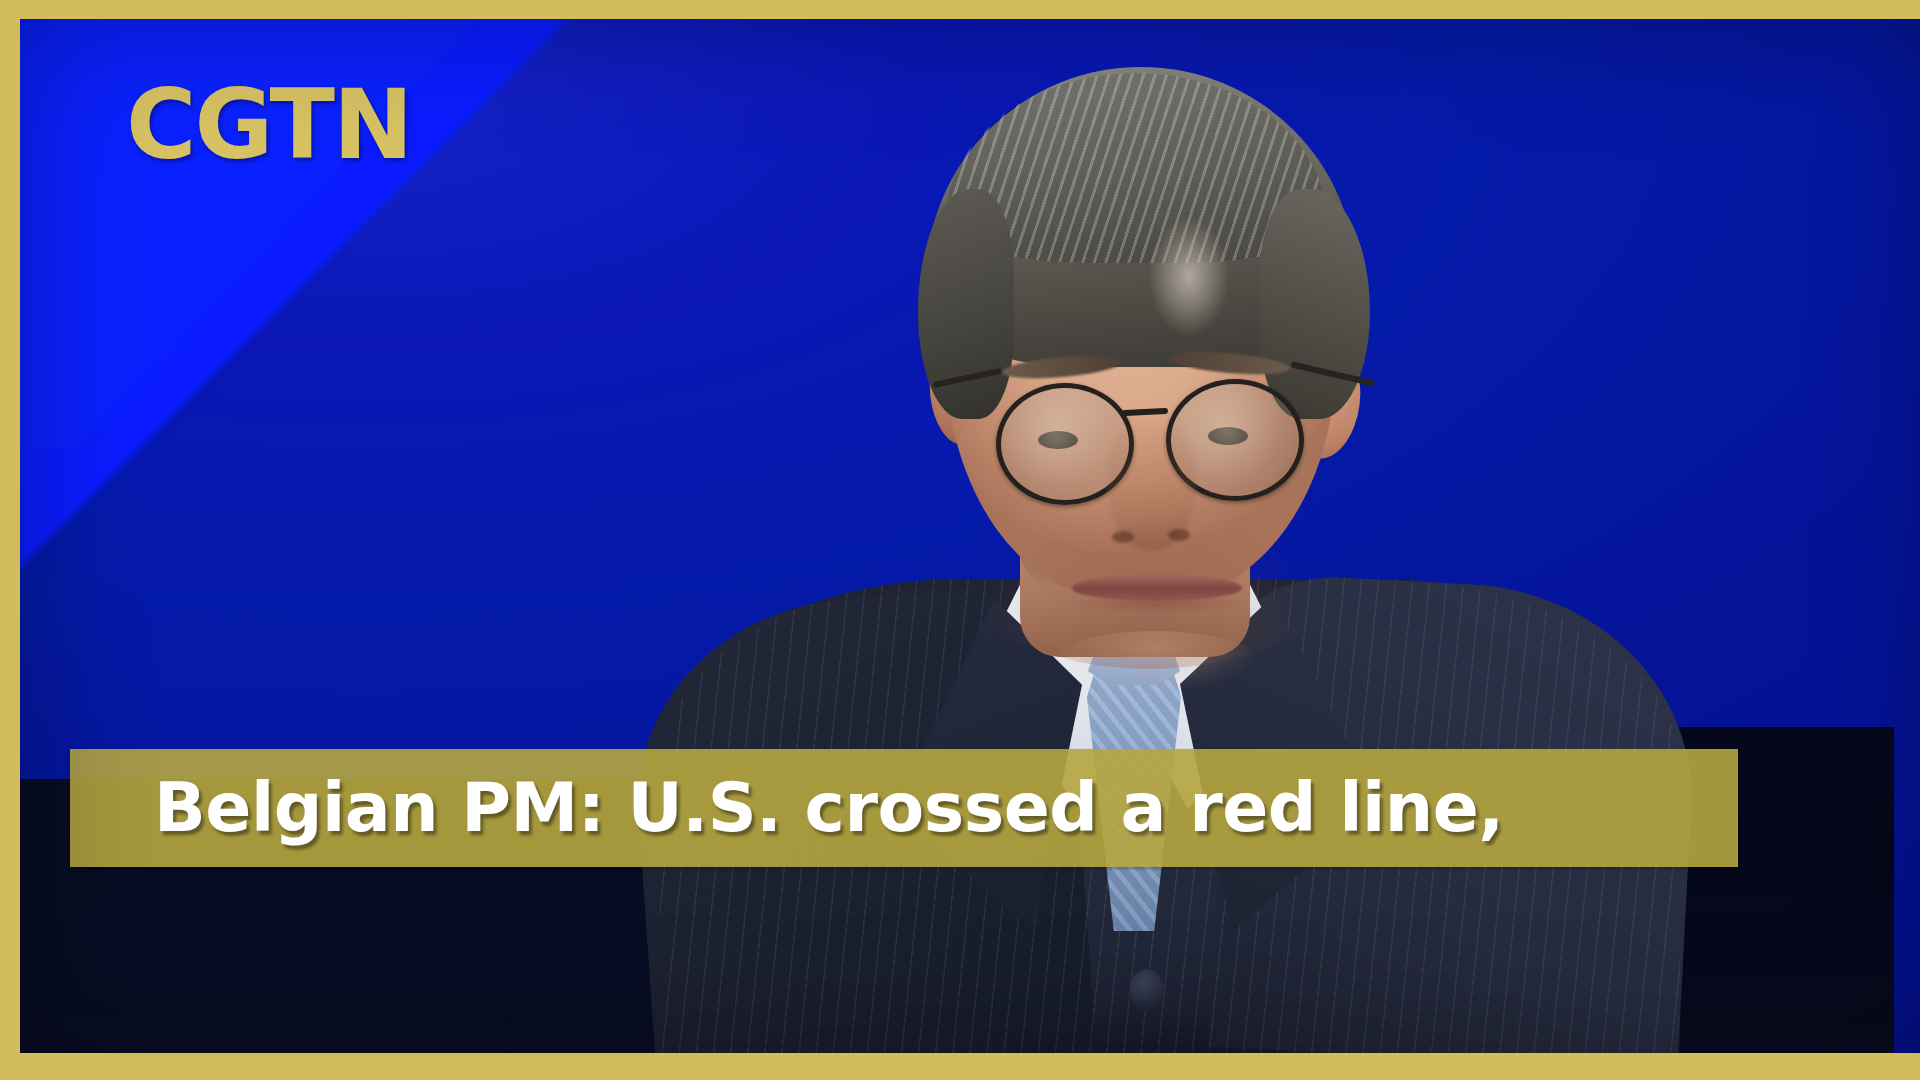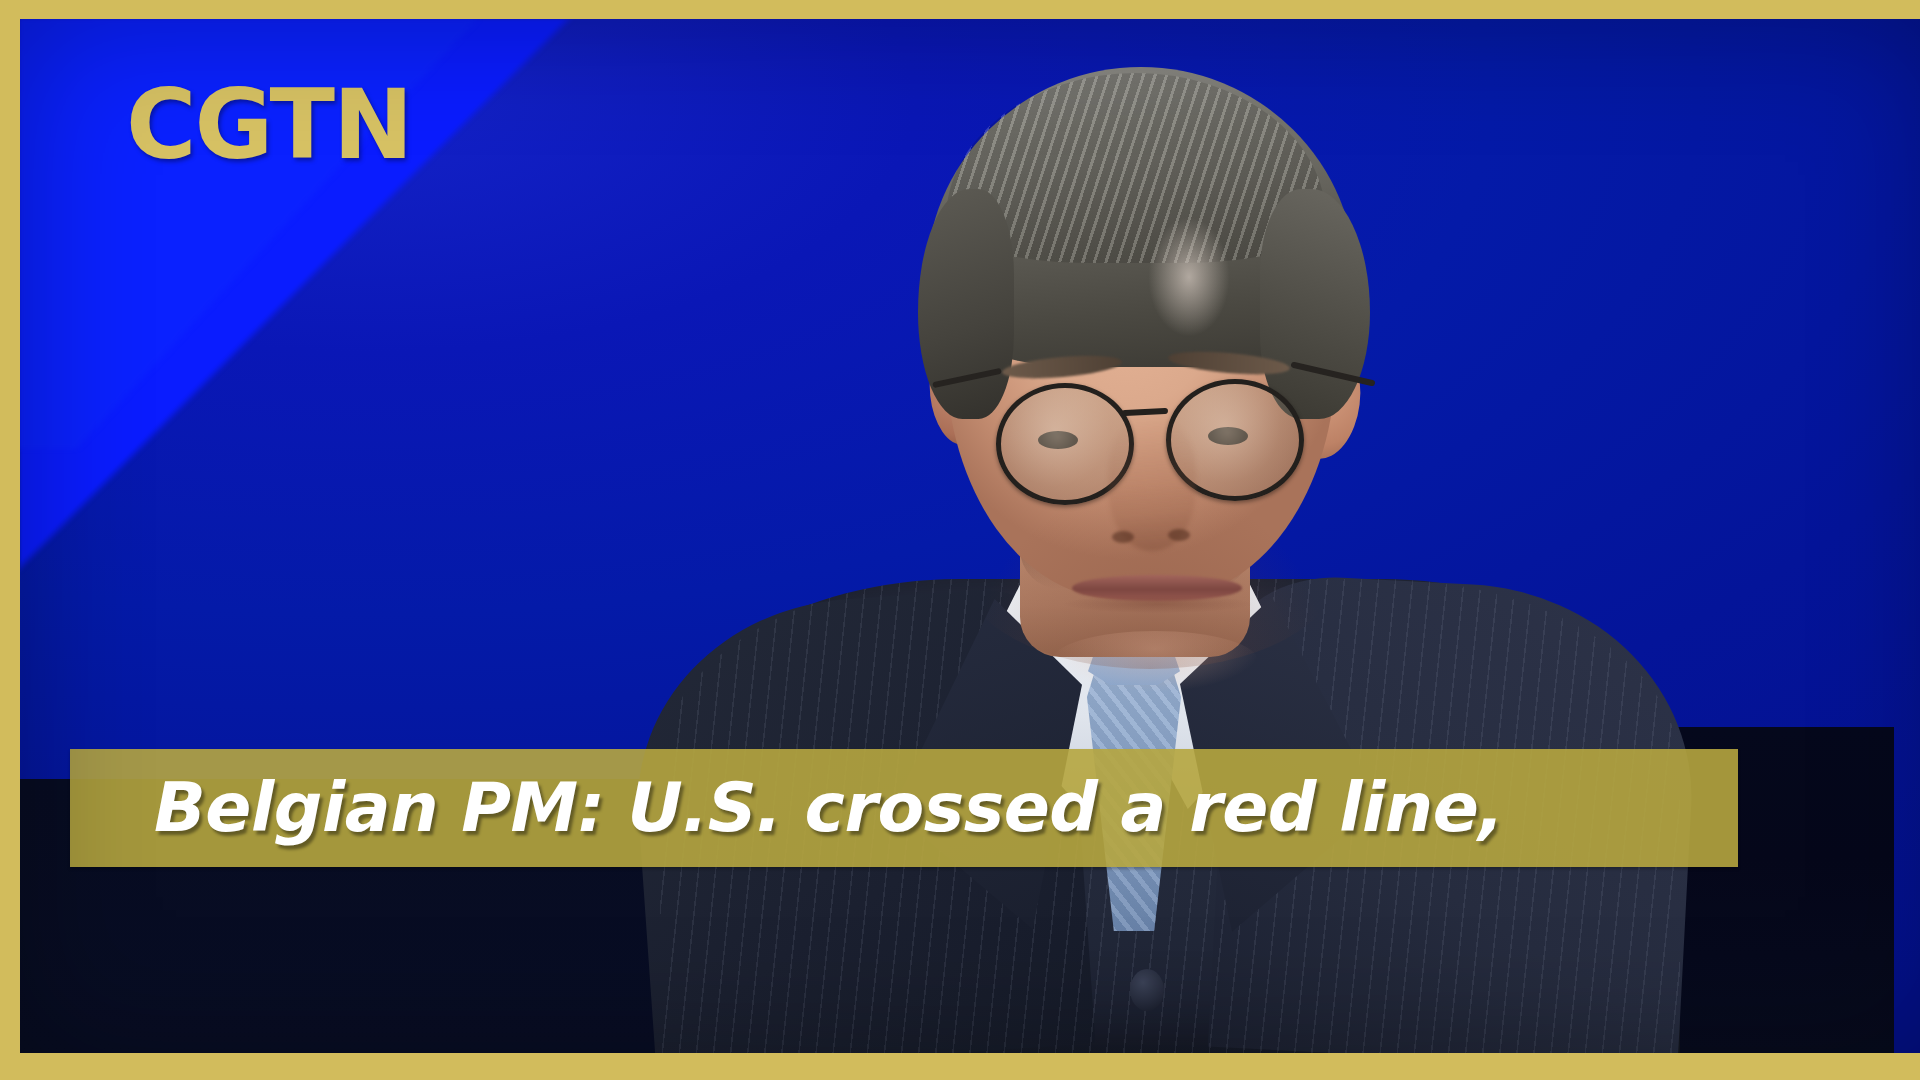--- a/index.html
+++ b/index.html
@@ -261,21 +261,20 @@
     position:absolute;left:50px;top:730px;width:1668px;height:118px;
     background:rgba(182,166,63,.90);
     box-shadow:0 2px 3px rgba(0,0,0,.25);
   }
   .cap1 span{
     position:absolute;left:84px;top:50%;transform:translateY(-50%);
     font-family:"DejaVu Sans",sans-serif;
     font-weight:700;font-size:68px;line-height:1;color:#fff;
     letter-spacing:-0.5px;white-space:nowrap;
     text-shadow:3px 4px 3px rgba(0,0,0,.40);
-    font-style:italic;
   }
   .cap2{
     position:absolute;left:85px;top:848px;width:1010px;height:122px;
     background:rgba(5,5,7,.93);
   }
   .cap2 span{
     position:absolute;left:49px;top:50%;transform:translateY(-50%);
     font-family:"DejaVu Sans",sans-serif;
     font-weight:700;font-size:68px;line-height:1;color:#fff;
     letter-spacing:-0.5px;white-space:nowrap;

